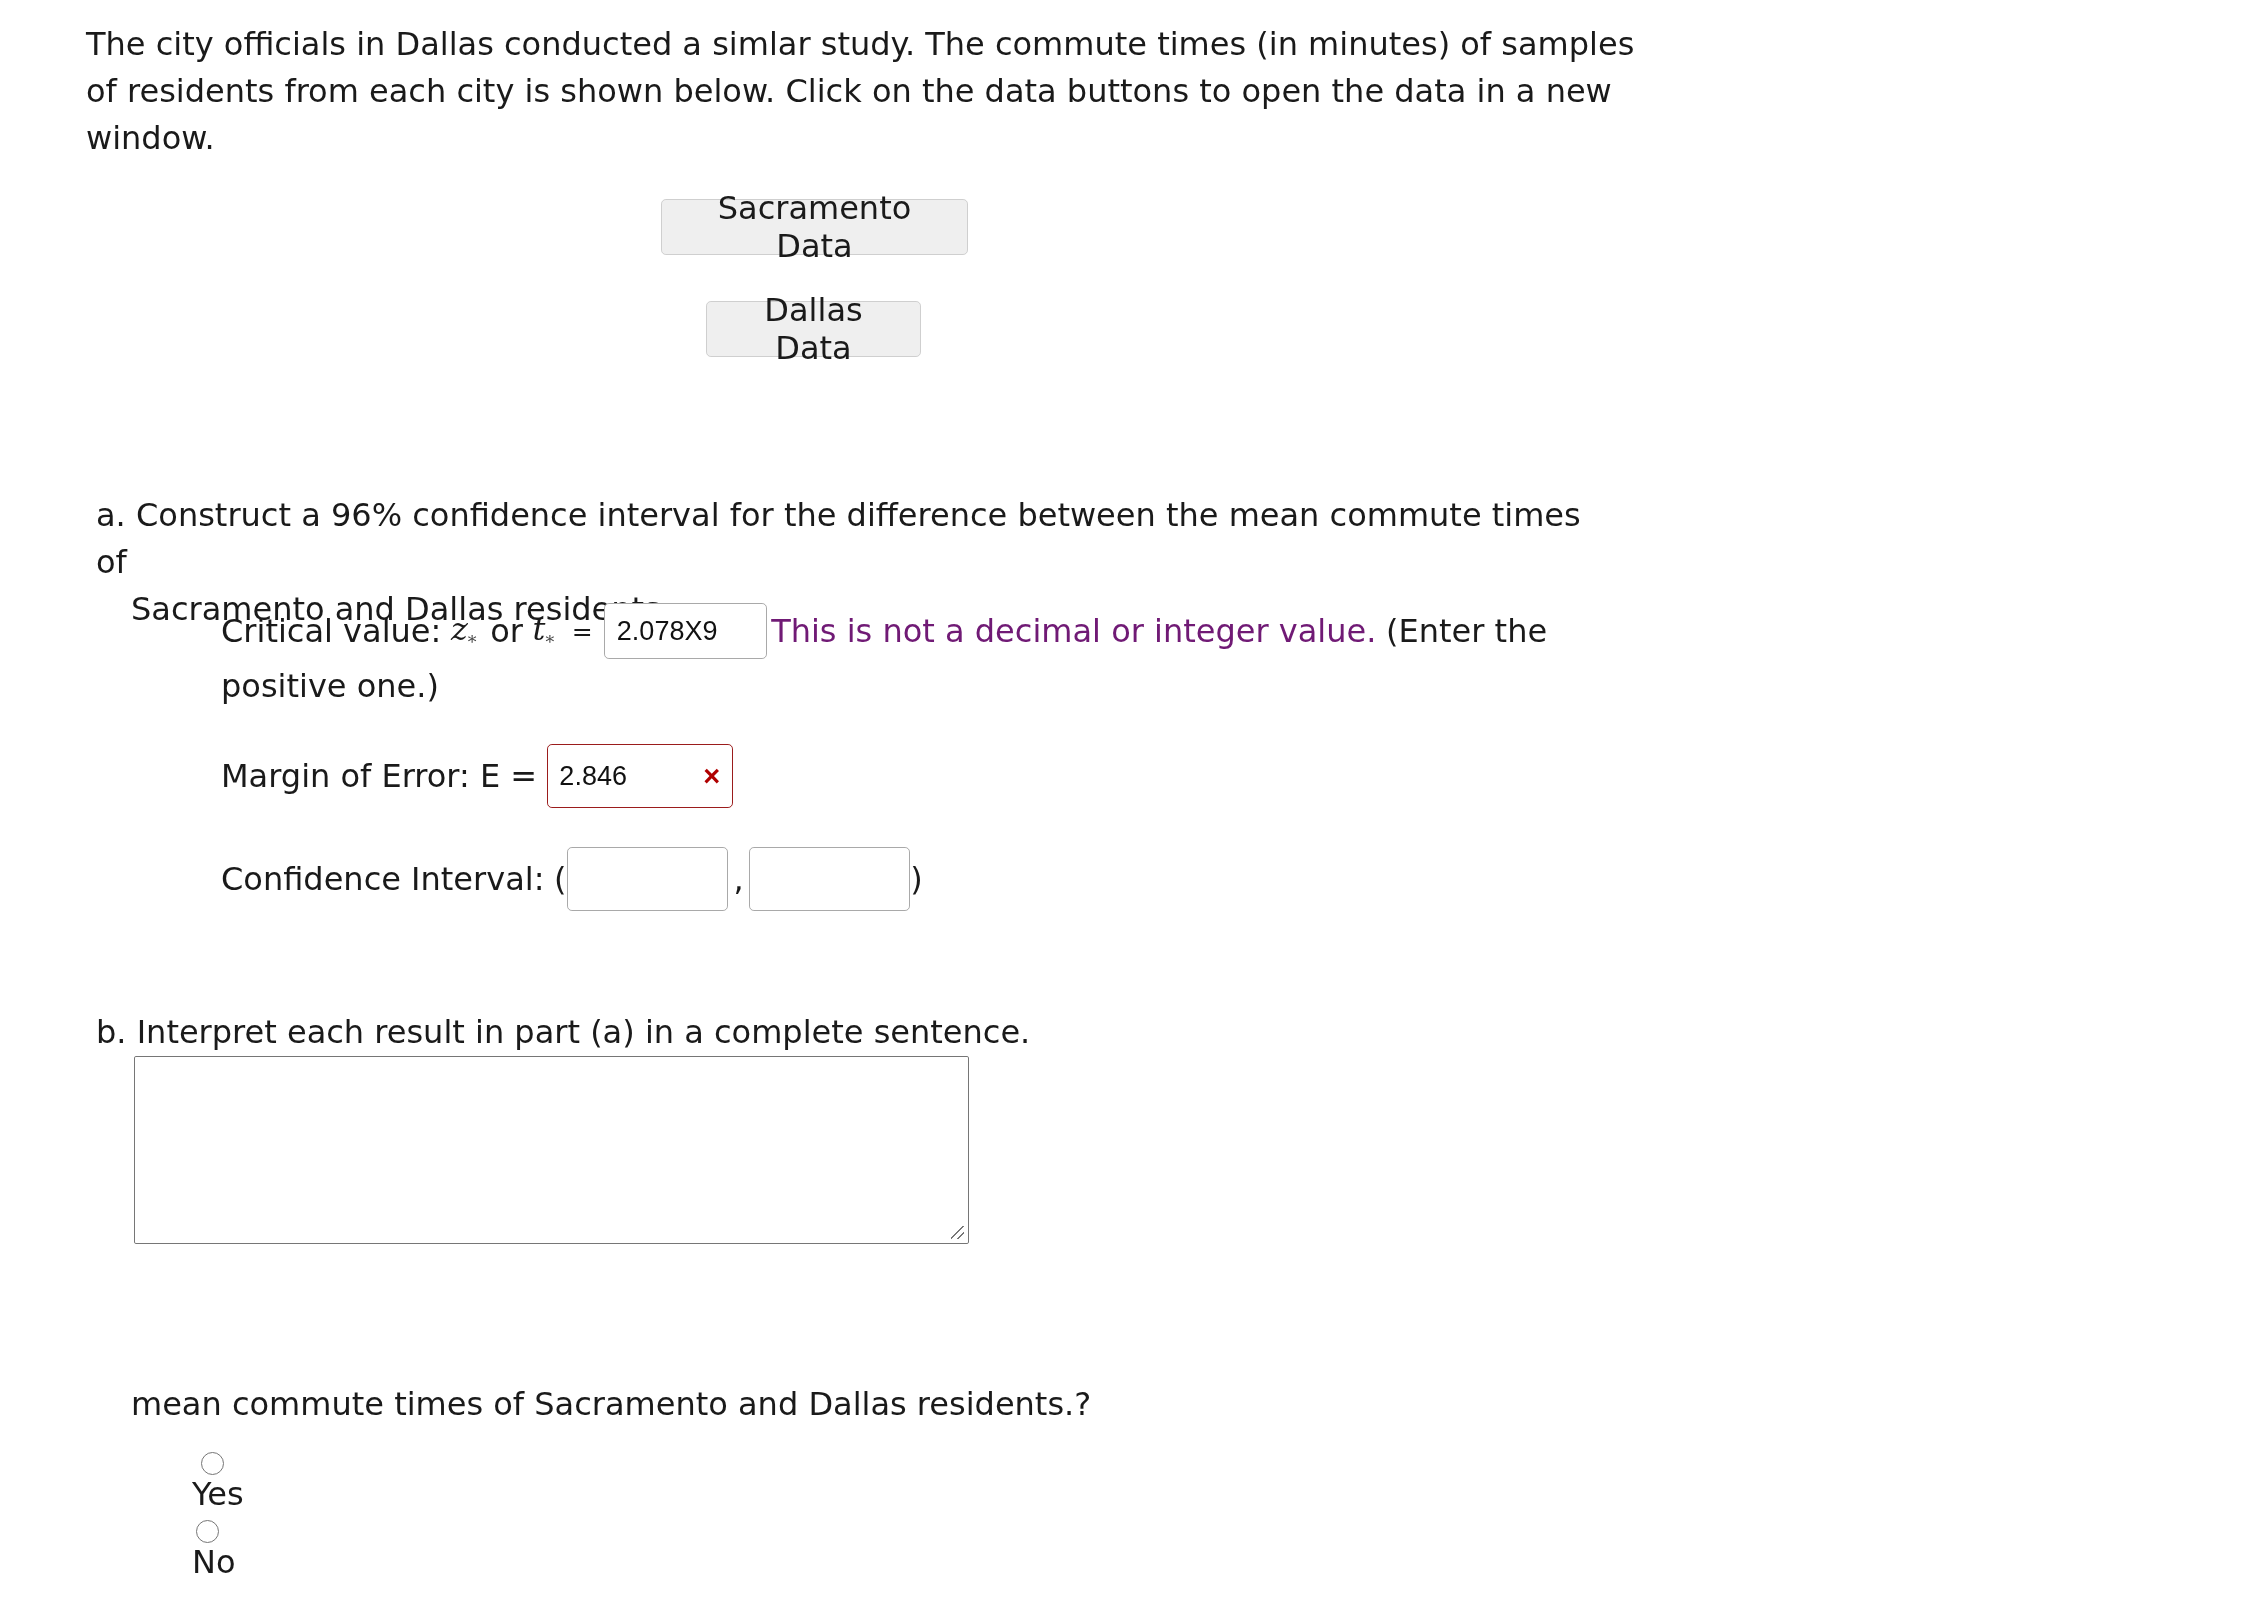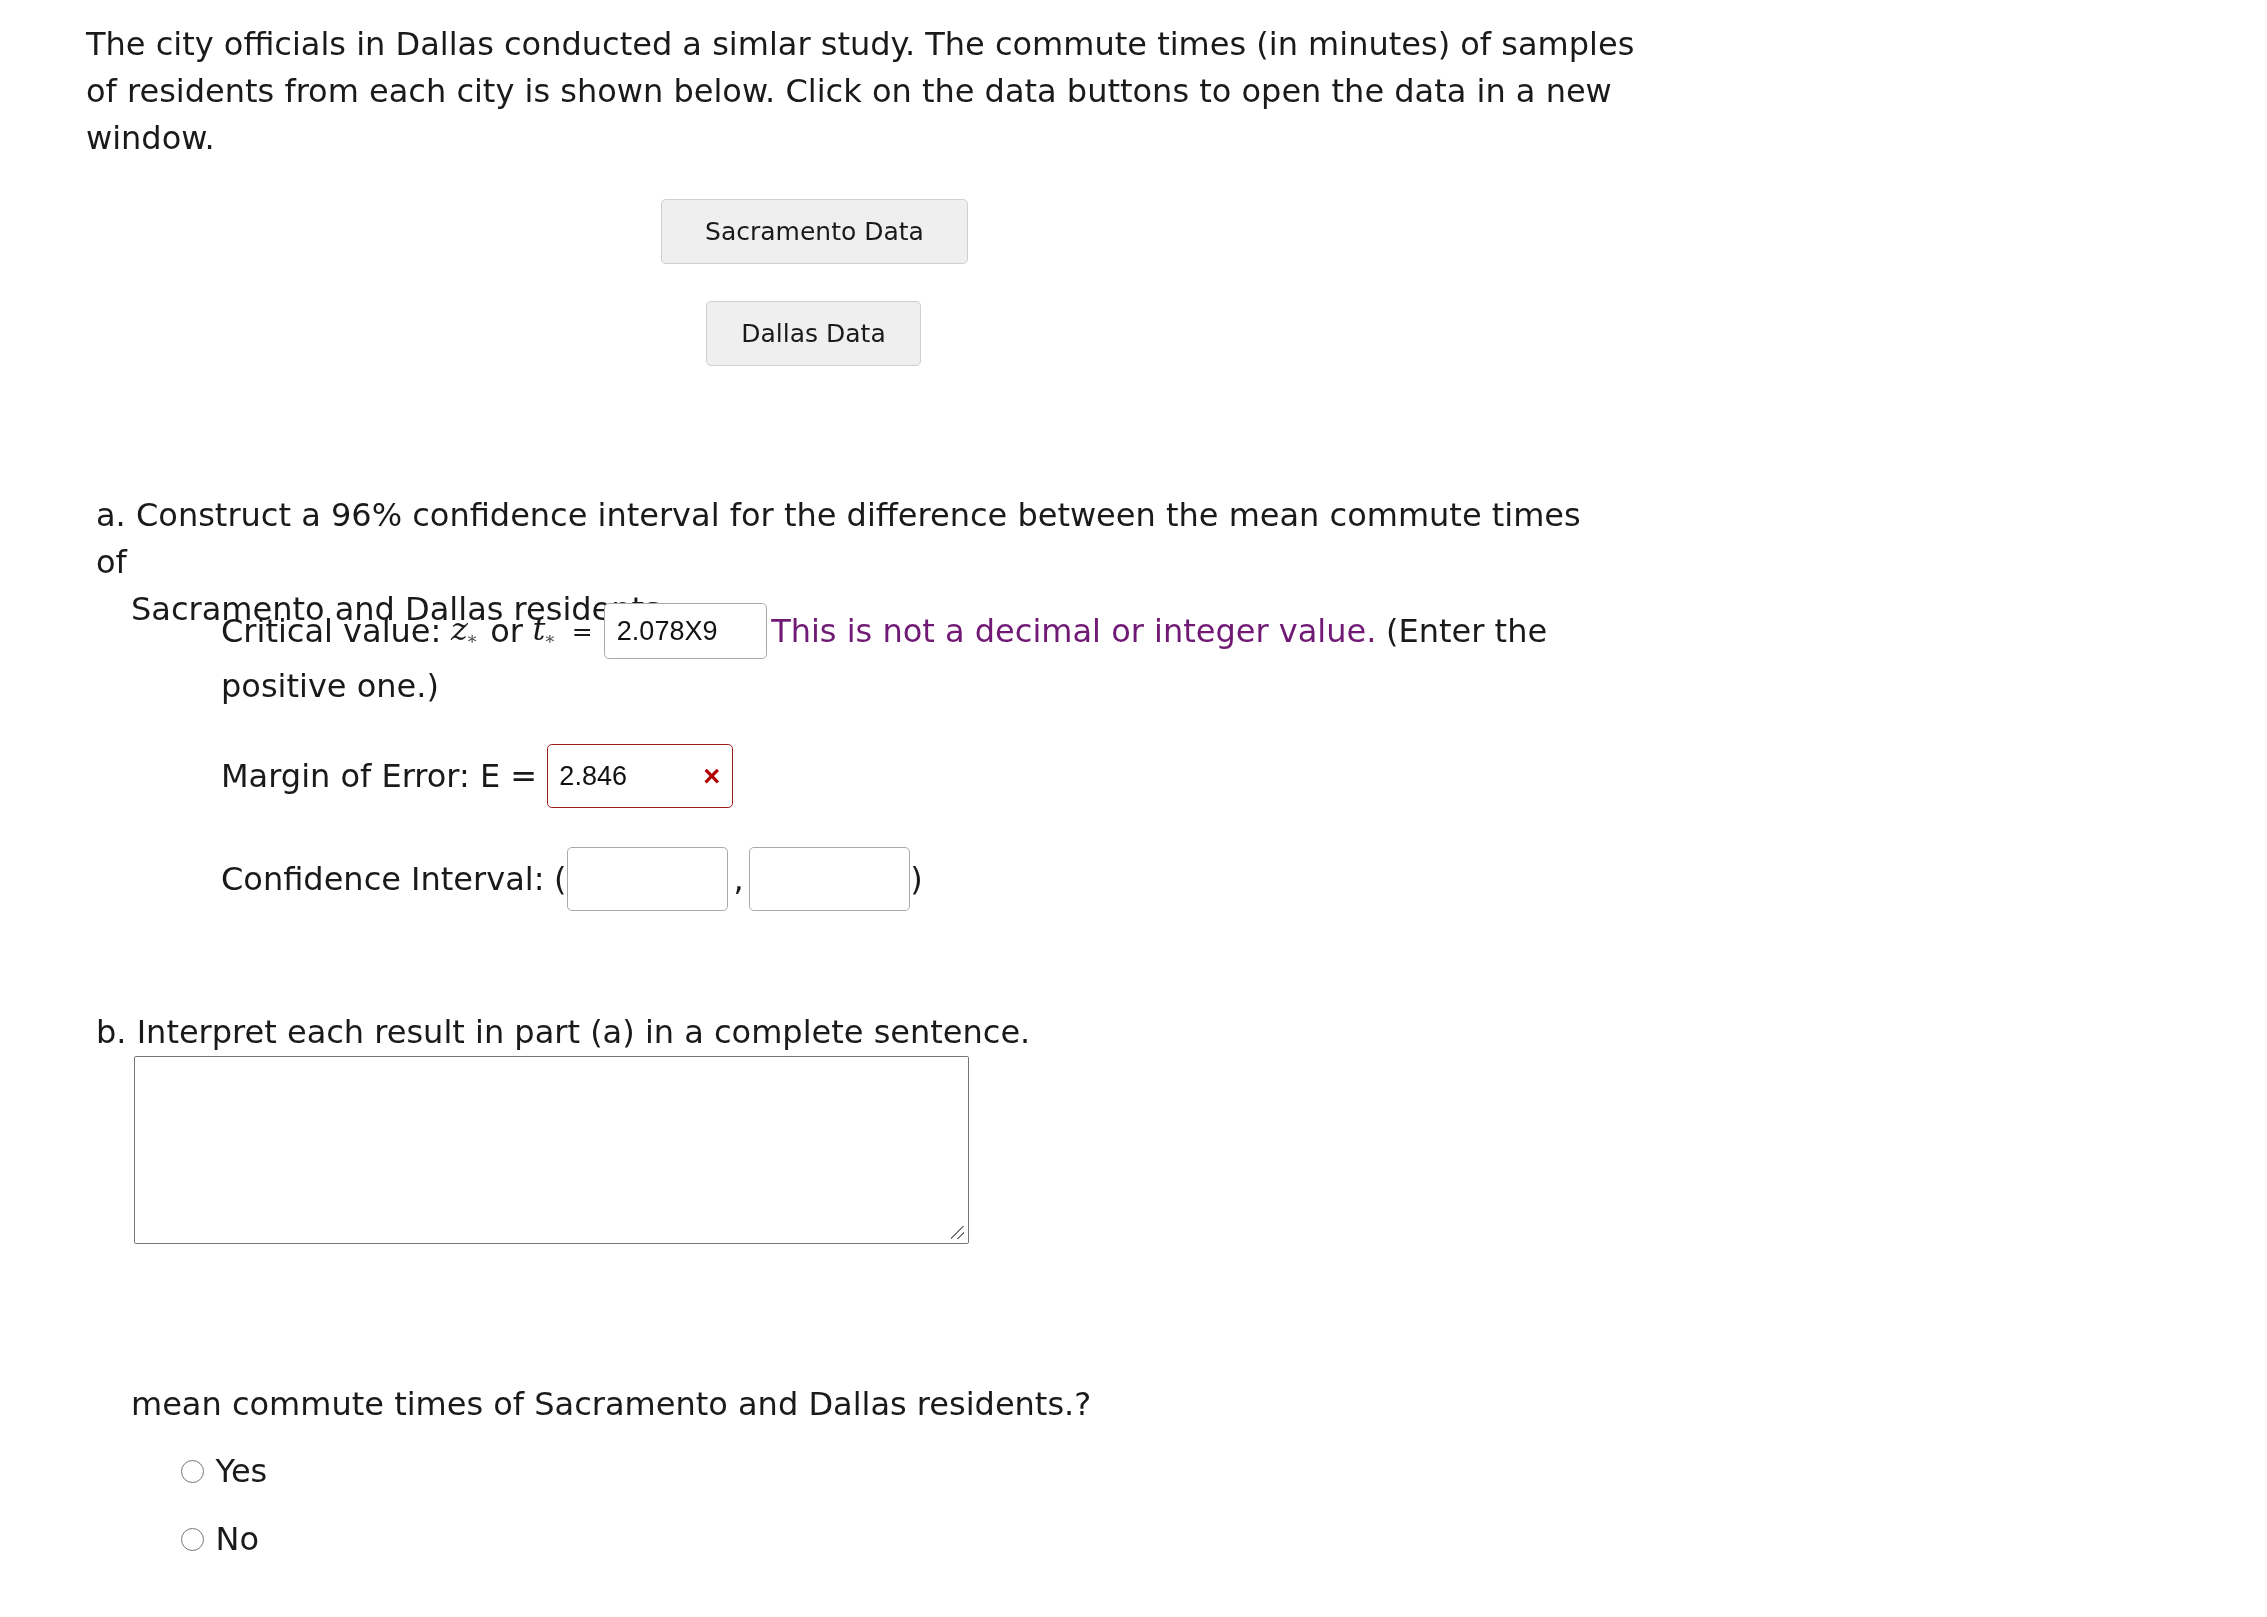--- a/index.html
+++ b/index.html
@@ -4,23 +4,23 @@
 <style>
   html, body { margin: 0; padding: 0; background: #ffffff; }
   body {
     width: 2268px; height: 1618px; position: relative; overflow: hidden;
     font-family: "DejaVu Sans", "Liberation Sans", sans-serif;
     color: #1a1a1a; font-size: 32px;
   }
   .abs { position: absolute; }
   .intro { left: 47px; top: 21.3px; width: 1553px; line-height: 47px; margin-left: 39px; }
   .btn {
-    position: absolute; height: 65px; padding: 0 19.4px;
+    position: absolute; height: 56px; padding: 0 19.4px;
     background: #efefef; border: 1.9px solid #cfcfcf; border-radius: 4.9px;
-    font-family: "DejaVu Sans", "Liberation Sans", sans-serif; font-size: 25px; color: #1a1a1a;
+    font-family: "DejaVu Sans", "Liberation Sans", sans-serif; font-size: 32px; color: #1a1a1a;
     display: flex; align-items: center; justify-content: center; box-sizing: border-box;
   }
   .q { line-height: 47px; }
   .qa { left: 96px; top: 492px; width: 1514px; }
   .indent { padding-left: 35px; display: block; }
   .row { position: absolute; display: flex; align-items: center; white-space: nowrap; }
   .math { font-family: "DejaVu Serif", "Liberation Serif", serif; font-style: italic; }
   .sub { font-size: 17.5px; vertical-align: -7.8px; color: #444; font-style: normal; }
   .inp {
     height: 56px; border: 1.9px solid #a9a9a9; border-radius: 4.9px; box-sizing: border-box;
@@ -29,21 +29,21 @@
   }
   .err-text { color: #701a75; }
   .inp.bad { border-color: #9b1c1c; }
   .xmark { color: #b00000; font-weight: bold; font-size: 29px; margin-left: auto; }
   .textarea {
     position: absolute; left: 134px; top: 1056px; width: 835px; height: 188px;
     border: 1.9px solid #767676; border-radius: 1.9px; box-sizing: border-box; background: #fff;
   }
   .grip { position: absolute; right: 3.9px; bottom: 3.9px; width: 13.6px; height: 13.6px;
     background: linear-gradient(135deg, transparent 45%, #777 46%, #777 52%, transparent 53%, transparent 70%, #777 71%, #777 77%, transparent 78%); }
-  .radio-row { position: absolute; left: 181px; display: flex; align-items: center; }
+  .radio-row { position: absolute; left: 192px; display: flex; align-items: center; flex-direction: column; }
   .radio { width: 23px; height: 23px; border: 1.9px solid #767676; border-radius: 50%; box-sizing: border-box; margin-right: 11.6px; background: #fff; }
 </style>
 </head>
 <body>
 
 <div class="abs intro">The city officials in Dallas conducted a simlar study. The commute times (in minutes) of samples of residents from each city is shown below. Click on the data buttons to open the data in a new window.</div>
 
 <button class="btn" style="left:661px; top:199px; width:307px;">Sacramento Data</button>
 <button class="btn" style="left:706px; top:301px; width:215px;">Dallas Data</button>
 

